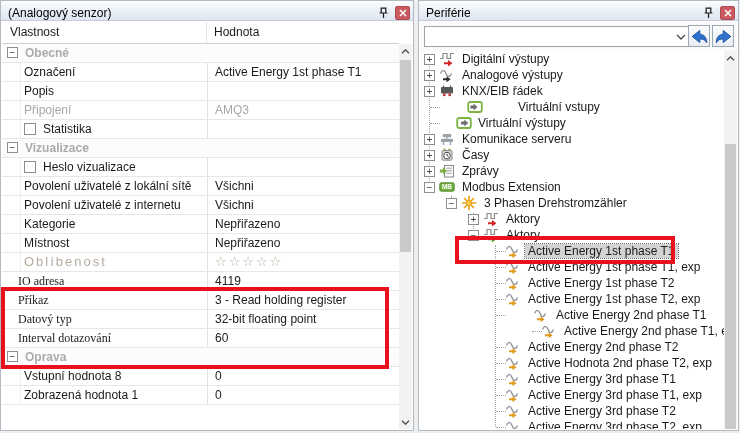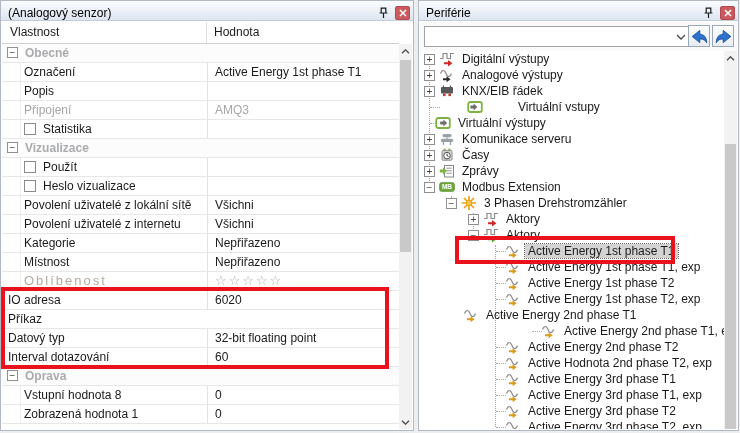--- a/index.html
+++ b/index.html
@@ -17,21 +17,21 @@
   .tb-close { width:15px; height:14px; background:#cb5a60; border:1px solid #b04a50; border-radius:2px; margin-left:4px; }
 
   
   .grid-header { position:absolute; left:1px; right:14px; top:21px; height:22px; background:#fff; border-bottom:1px solid #cfcfcf; display:flex; }
   .grid-header .h1 { width:205px; padding:3px 0 0 8px; border-right:1px solid #e2e2e2; }
   .grid-header .h2 { flex:1; padding:3px 0 0 7px; }
   #grid-rows { position:absolute; left:1px; right:14px; top:43px; bottom:1px; overflow:hidden; background:#fff; }
   .g-row { position:relative; height:19px; line-height:18px; border-bottom:1px solid #e7e7e7; display:flex; background:#fff; }
   .g-name { width:205px; overflow:hidden; white-space:nowrap; position:relative; }
   .g-name.ind { padding-left:22px; }
-  .g-name.flush { padding-left:6px; }
+  .g-name.flush { padding-left:16px;font-family:Liberation Serif, serif; }
   .g-name.ind::before { content:""; position:absolute; left:18px; top:0; bottom:0; border-left:1px solid #efefef; }
   .g-val { flex:1; border-left:1px solid #e2e2e2; padding-left:7px; overflow:hidden; white-space:nowrap; }
   .g-row.group { background:#fcfcfc; }
   .g-row.group .g-label { color:#aaabad; font-weight:bold; padding-left:3px; }
   .g-row.disabled .g-name, .g-row.disabled .g-val { color:#a6a6a6; }
   .expander { display:inline-block; width:11px; height:11px; border:1px solid #8f8f8f; background:#fff; color:#444;
               font-size:10px; line-height:9px; text-align:center; margin:3px 4px 0 5px; vertical-align:top; }
   .checkbox { display:inline-block; width:12px; height:12px; border:1px solid #8a8a8a; background:#fff; margin:3px 7px 0 0; vertical-align:top; }
   .stars { color:#b5ab9e; font-size:13px; letter-spacing:2px; }
 
@@ -111,24 +111,20 @@
         </div>
         <div class="g-row check">
           <span class="g-name ind"><span class="checkbox"></span>Statistika</span>
           <span class="g-val"></span>
         </div>
         <div class="g-row group">
           <span class="expander">−</span>
           <span class="g-label">Vizualizace</span>
         </div>
         <div class="g-row check">
-          <span class="g-name ind"><span class="checkbox"></span>Použít</span>
-          <span class="g-val"></span>
-        </div>
-        <div class="g-row check">
           <span class="g-name ind"><span class="checkbox"></span>Heslo vizualizace</span>
           <span class="g-val"></span>
         </div>
         <div class="g-row prop">
           <span class="g-name ind">Povolení uživatelé z lokální sítě</span>
           <span class="g-val">Všichni</span>
         </div>
         <div class="g-row prop">
           <span class="g-name ind">Povolení uživatelé z internetu</span>
           <span class="g-val">Všichni</span>
@@ -140,24 +136,25 @@
         <div class="g-row prop">
           <span class="g-name ind">Místnost</span>
           <span class="g-val">Nepřiřazeno</span>
         </div>
         <div class="g-row stars">
           <span class="g-name ind">Oblíbenost</span>
           <span class="g-val"><span class="stars">☆☆☆☆☆</span></span>
         </div>
         <div class="g-row prop">
           <span class="g-name flush">IO adresa</span>
-          <span class="g-val">6020</span>
+          <span class="g-val">4119</span>
         </div>
         <div class="g-row prop">
           <span class="g-name flush">Příkaz</span>
+          <span class="g-val">3 - Read holding register</span>
         </div>
         <div class="g-row prop">
           <span class="g-name flush">Datový typ</span>
           <span class="g-val">32-bit floating point</span>
         </div>
         <div class="g-row prop">
           <span class="g-name flush">Interval dotazování</span>
           <span class="g-val">60</span>
         </div>
         <div class="g-row group">
@@ -259,21 +256,21 @@
         </div>
         <div class="t-row" style="padding-left: 4px; gap: 28px;">
           <span class="t-stub" style="left:10px"></span>
           <span class="t-sp"></span>
           <span class="t-ico"><svg width="16" height="16" viewBox="0 0 16 16">
               <rect x="1.2" y="3" width="13.6" height="10" rx="2" fill="#fff" stroke="#7cb342" stroke-width="1.8"></rect>
               <path d="M3.4 6.6 h3.2 v-2.2 l3.8 3.6 -3.8 3.6 v-2.2 h-3.2 z" fill="#6d6d6d"></path>
             </svg></span>
           <span class="t-label">Virtuální vstupy</span>
         </div>
-        <div class="t-row" style="padding-left: 0;">
+        <div class="t-row" style="padding-left: 20px; text-align: center;">
           <span class="t-stub" style="left:10px"></span>
           <span class="t-sp"></span>
           <span class="t-ico"><svg width="16" height="16" viewBox="0 0 16 16">
               <rect x="1.2" y="3" width="13.6" height="10" rx="2" fill="#fff" stroke="#7cb342" stroke-width="1.8"></rect>
               <path d="M5.2 6.6 h3.2 v-2.2 l3.8 3.6 -3.8 3.6 v-2.2 h-3.2 z" fill="#6d6d6d"></path>
             </svg></span>
           <span class="t-label">Virtuální výstupy</span>
         </div>
         <div class="t-row" style="padding-left: 4px;">
           <span class="t-exp">+</span>
@@ -370,21 +367,21 @@
         </div>
         <div class="t-row" style="padding-left: 70px;">
           <span class="t-stub" style="left:76px"></span>
           <span class="t-sp"></span>
           <span class="t-ico"><svg width="16" height="16" viewBox="0 0 16 16">
               <path d="M1.5 6.5 C3 2.5 5.5 2.5 7 6.5 C8.5 10.5 11 10.5 12.5 6.5" fill="none" stroke="#8b8b8b" stroke-width="1.2"></path>
               <path d="M4 11.3 h3.6 v-2 l4 3 -4 3 v-2 H4 z" fill="#e09b1a"></path>
             </svg></span>
           <span class="t-label">Active Energy 1st phase T2, exp</span>
         </div>
-        <div class="t-row" style="padding-left: 28px;">
+        <div class="t-row" style="padding-left: 98px;">
           <span class="t-stub" style="left:76px"></span>
           <span class="t-sp"></span>
           <span class="t-ico"><svg width="16" height="16" viewBox="0 0 16 16">
               <path d="M1.5 6.5 C3 2.5 5.5 2.5 7 6.5 C8.5 10.5 11 10.5 12.5 6.5" fill="none" stroke="#8b8b8b" stroke-width="1.2"></path>
               <path d="M4 11.3 h3.6 v-2 l4 3 -4 3 v-2 H4 z" fill="#e09b1a"></path>
             </svg></span>
           <span class="t-label">Active Energy 2nd phase T1</span>
         </div>
         <div class="t-row" style="padding-left: 70px; margin-left: 36px;">
           <span class="t-stub" style="left:76px"></span>

